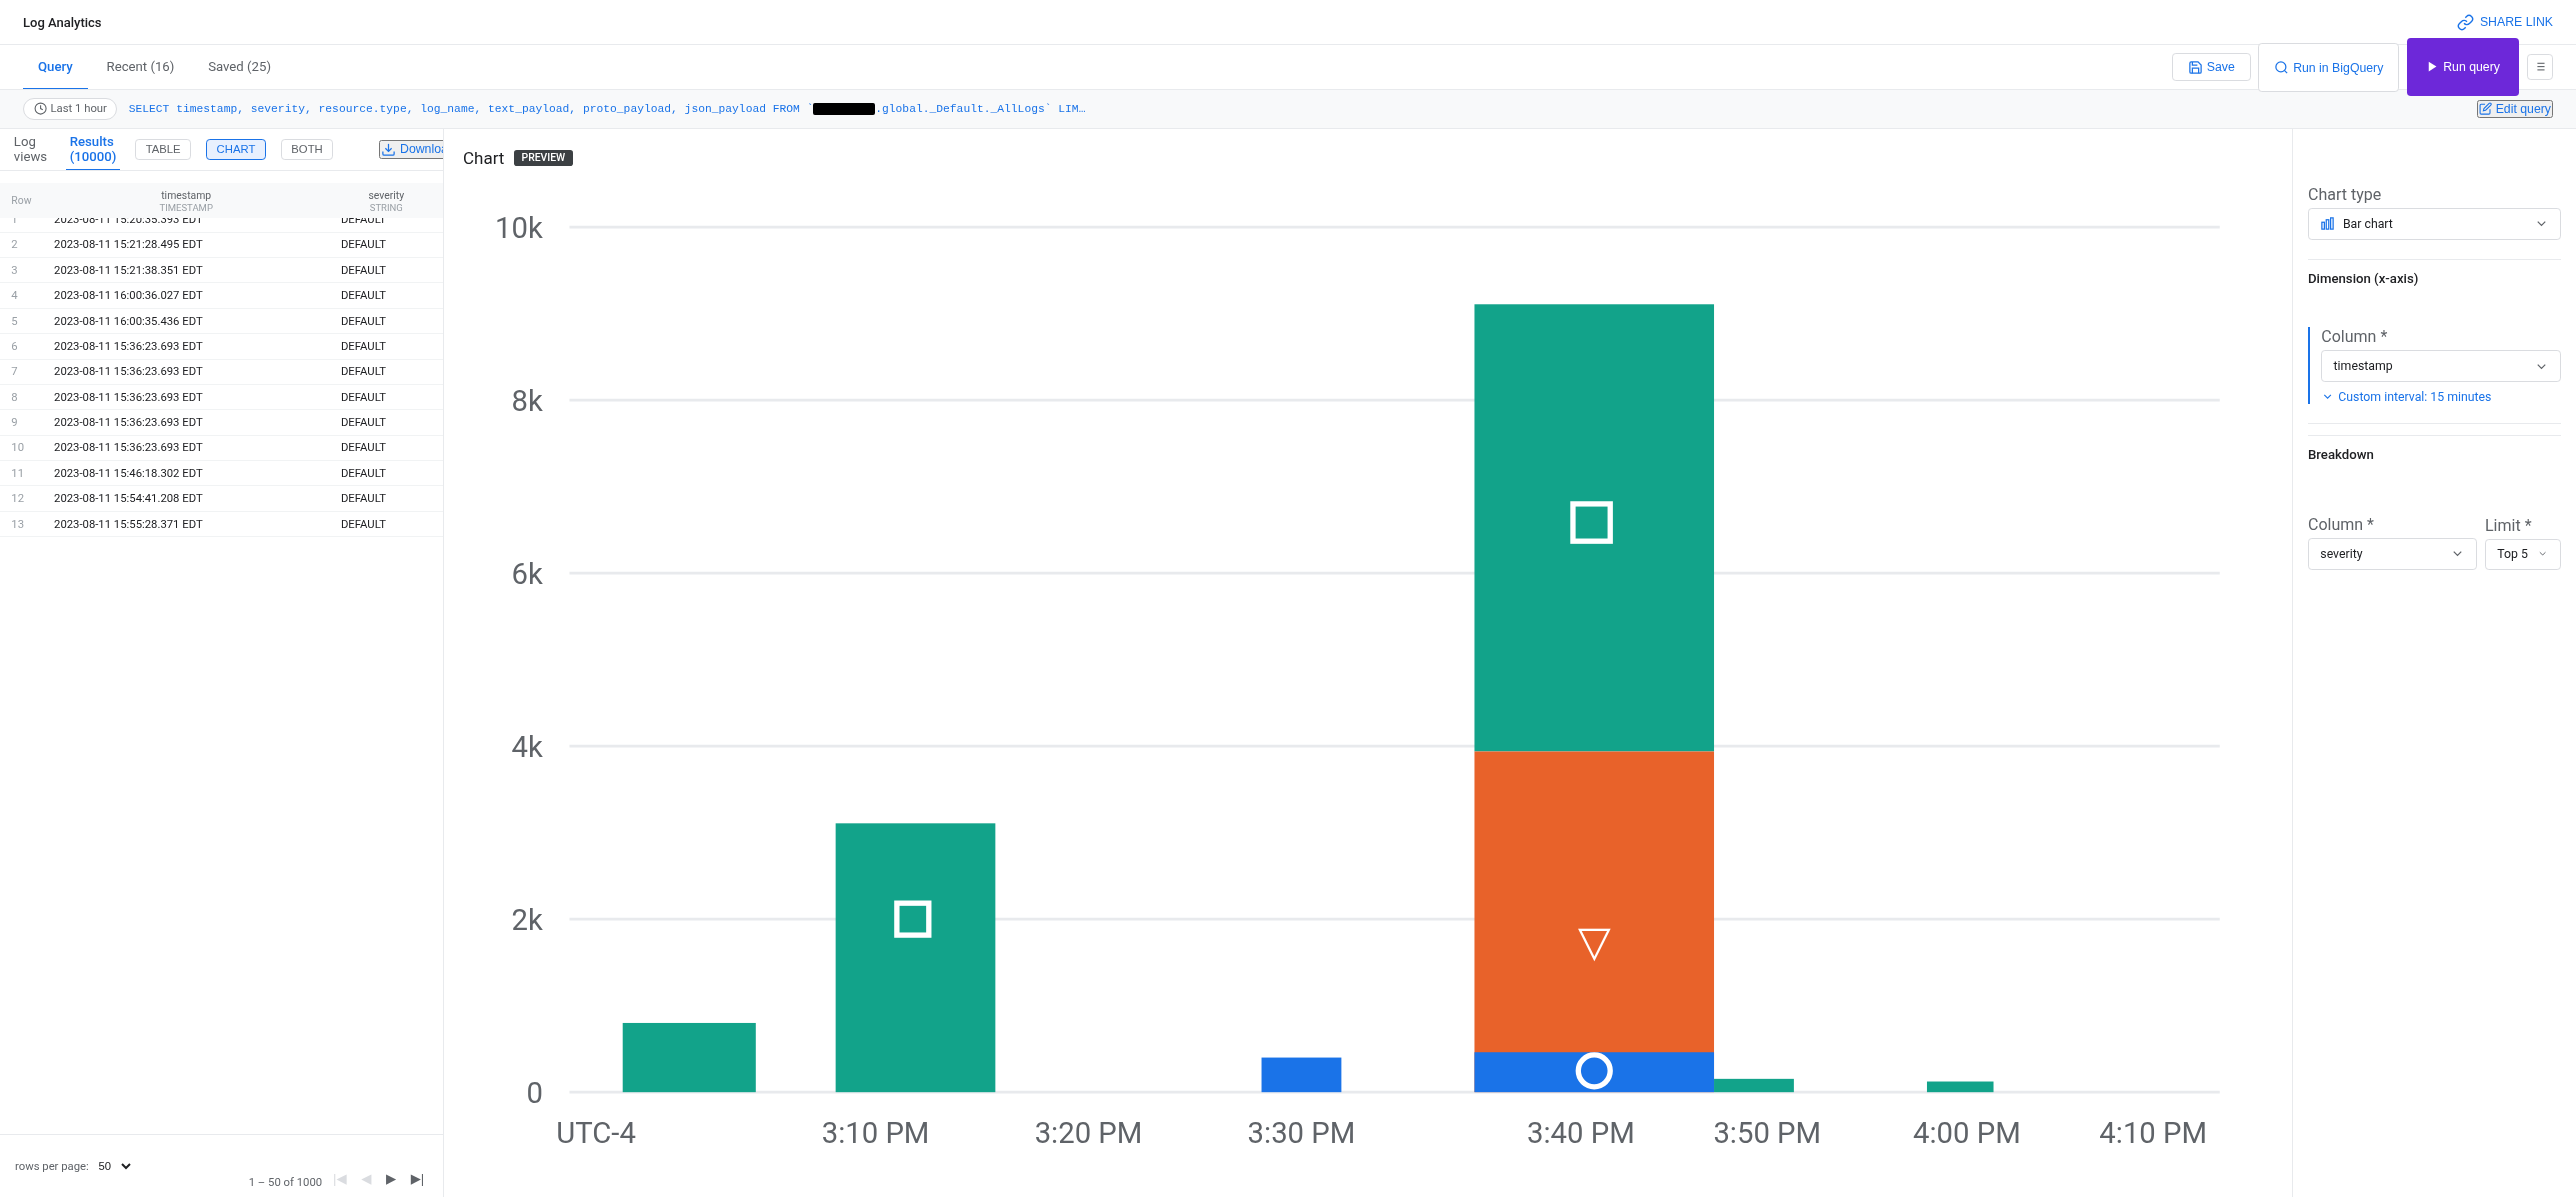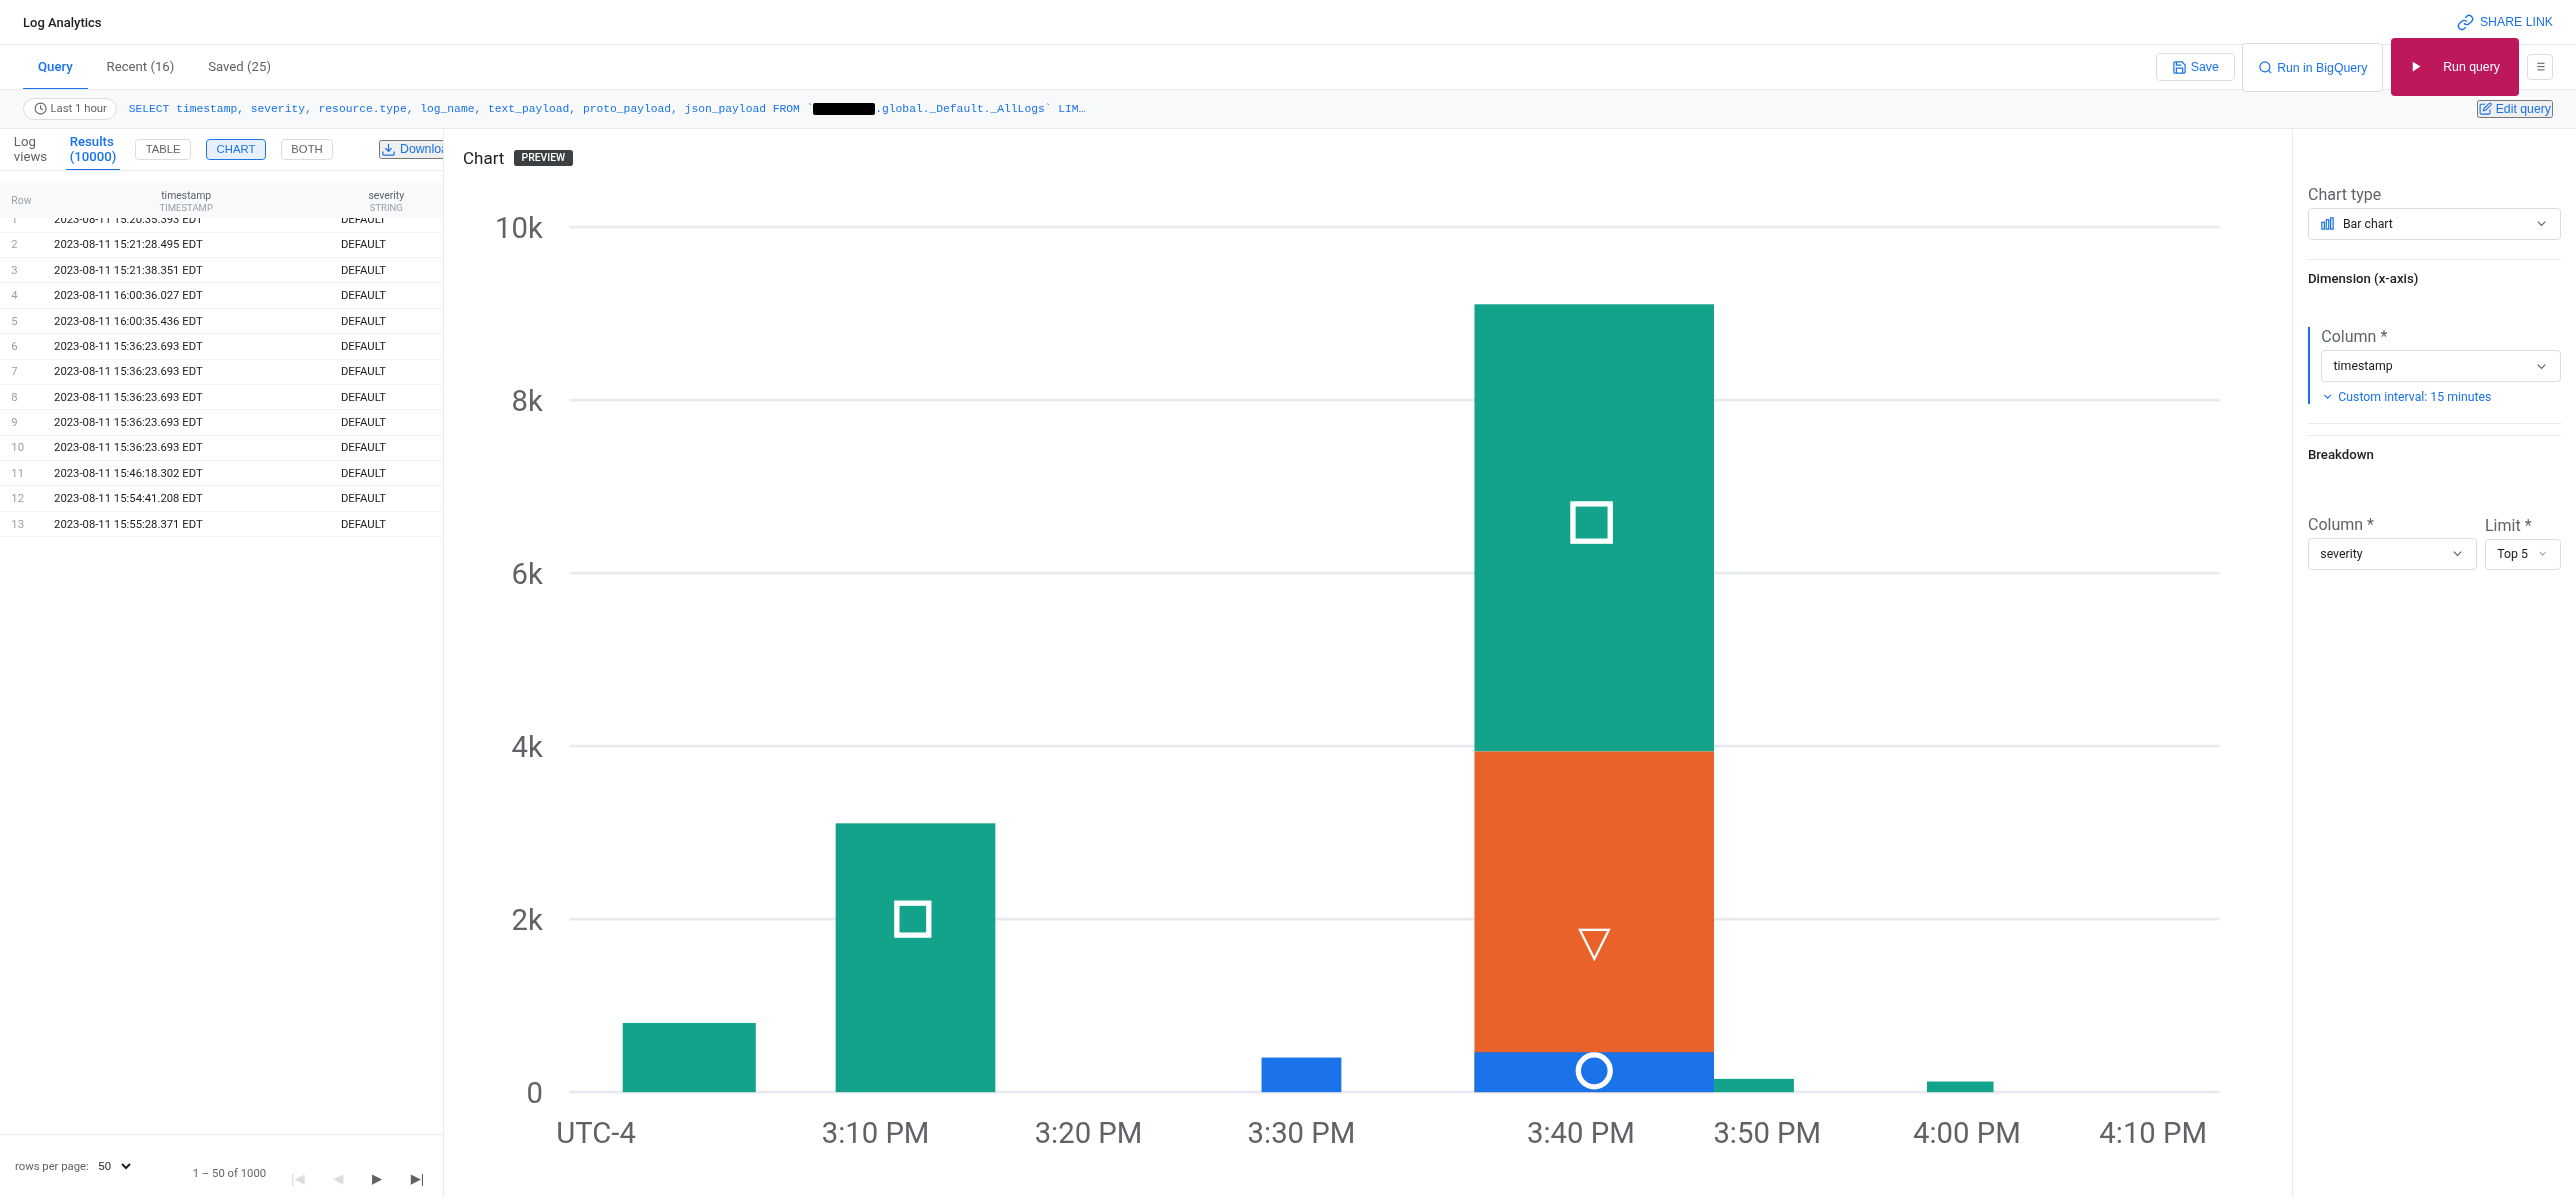--- a/index.html
+++ b/index.html
@@ -11,21 +11,21 @@
     .share-link-btn { display: flex; align-items: center; gap: 5.7px; color: #1a73e8; font-size: 12.3px; font-weight: 500; cursor: pointer; border: none; background: none; }
     
     
     .tabs-row { display: flex; align-items: center; justify-content: space-between; padding: 0 23px; border-bottom: 0.9px solid #e8eaed; height: 45px; }
     .tabs-left { display: flex; align-items: center; gap: 3.8px; height: 100%; }
     .tab { padding: 0 15px; height: 100%; display: flex; align-items: center; font-size: 13.2px; cursor: pointer; border-bottom: 1.9px solid transparent; color: #5f6368; }
     .tab.active { color: #1a73e8; border-bottom: 1.9px solid #1a73e8; font-weight: 500; }
     .tabs-right { display: flex; align-items: center; gap: 7.6px; }
     .btn-save { display: flex; gap: 3.8px; padding: 5.7px 15px; border: 0.9px solid #dadce0; border-radius: 3.8px; background: #fff; color: #1a73e8; font-size: 12.3px; cursor: pointer; }
     .btn-bigquery { display: flex; align-items: flex-end; gap: 3.8px; padding: 16px 15px; border: 0.9px solid #dadce0; border-radius: 3.8px; background: #fff; color: #1a73e8; font-size: 12.3px; cursor: pointer; }
-    .btn-run { display: flex; align-items: center; gap: 20px; padding: 22px 19px; border: none; border-radius: 3.8px; background: #be185d; color: #fff; font-size: 12.3px; font-weight: 500; cursor: pointer; }
+    .btn-run { display: flex; align-items: center; gap: 4px; padding: 22px 19px; border: none; border-radius: 3.8px; background: #6d28d9; color: #fff; font-size: 12.3px; font-weight: 500; cursor: pointer; }
     .btn-icon-sort { width: 26.5px; height: 26.5px; border: 0.9px solid #dadce0; border-radius: 3.8px; background: #fff; cursor: pointer; display: flex; align-items: center; justify-content: center; }
     
     
     .query-bar { display: flex; align-items: center; padding: 7.6px 23px; background: #f8f9fa; border-bottom: 0.9px solid #e8eaed; gap: 11.3px; }
     .time-badge { display: flex; align-items: center; gap: 3.8px; padding: 3.8px 9.5px; border: 0.9px solid #dadce0; border-radius: 15px; font-size: 11.3px; color: #5f6368; white-space: nowrap; background: #fff; }
     .query-text { font-family: 'Courier New', monospace; font-size: 11.3px; color: #1a73e8; flex: 1; overflow: hidden; text-overflow: ellipsis; white-space: nowrap; }
     .edit-query-btn { display: flex; align-items: center; gap: 3.8px; color: #1a73e8; font-size: 12.3px; cursor: pointer; white-space: nowrap; }
     
     
     .main-layout { display: flex; height: calc(100vh - 136px); }
@@ -49,21 +49,21 @@
     table { width: 100%; border-collapse: collapse; }
     thead th { position: sticky; top: 12px; background: #f8f9fa; text-align: center; padding: 5.7px 11.3px; font-size: 10.4px; font-weight: 400; color: #5f6368; border-bottom: 0.9px solid #e8eaed; white-space: nowrap; }
     thead .col-type { font-size: 9.5px; color: #9aa0a6; display: block; }
     tbody td { padding: 5.7px 11.3px; font-size: 11.3px; border-bottom: 0.9px solid #f1f3f4; white-space: nowrap; color: #202124; }
     .col-row { width: 28px; color: #9aa0a6; }
     
     
     .pagination { display: flex; align-items: center; justify-content: space-between; padding: 7.6px 15px; border-top: 0.9px solid #e8eaed; font-size: 11.3px; color: #5f6368; }
     .rows-per-page { display: flex; align-items: center; gap: 5.7px; }
     .rpp-select { border: none; background: none; font-size: 11.3px; color: #202124; cursor: pointer; }
-    .page-nav { display: flex; align-items: flex-start; gap: 21px; margin-top: 24px; }
+    .page-nav { display: flex; align-items: flex-end; gap: 7px; margin-top: 24px; }
     .page-nav button { border: none; background: none; cursor: pointer; color: #5f6368; padding: 3.8px; font-size: 13.2px; }
     .page-nav button:disabled { color: #dadce0; cursor: default; }
     
     
     .chart-panel { flex: 1; display: flex; flex-direction: column; padding: 19px; overflow: hidden; }
     .chart-header { display: flex; align-items: center; gap: 9.5px; margin-bottom: 15px; }
     .chart-title { font-size: 17px; font-weight: 400; color: #202124; }
     .preview-badge { background: #3c4043; color: #fff; font-size: 10.4px; padding: 1.9px 7.6px; border-radius: 2.8px; font-weight: 500; }
     
     

